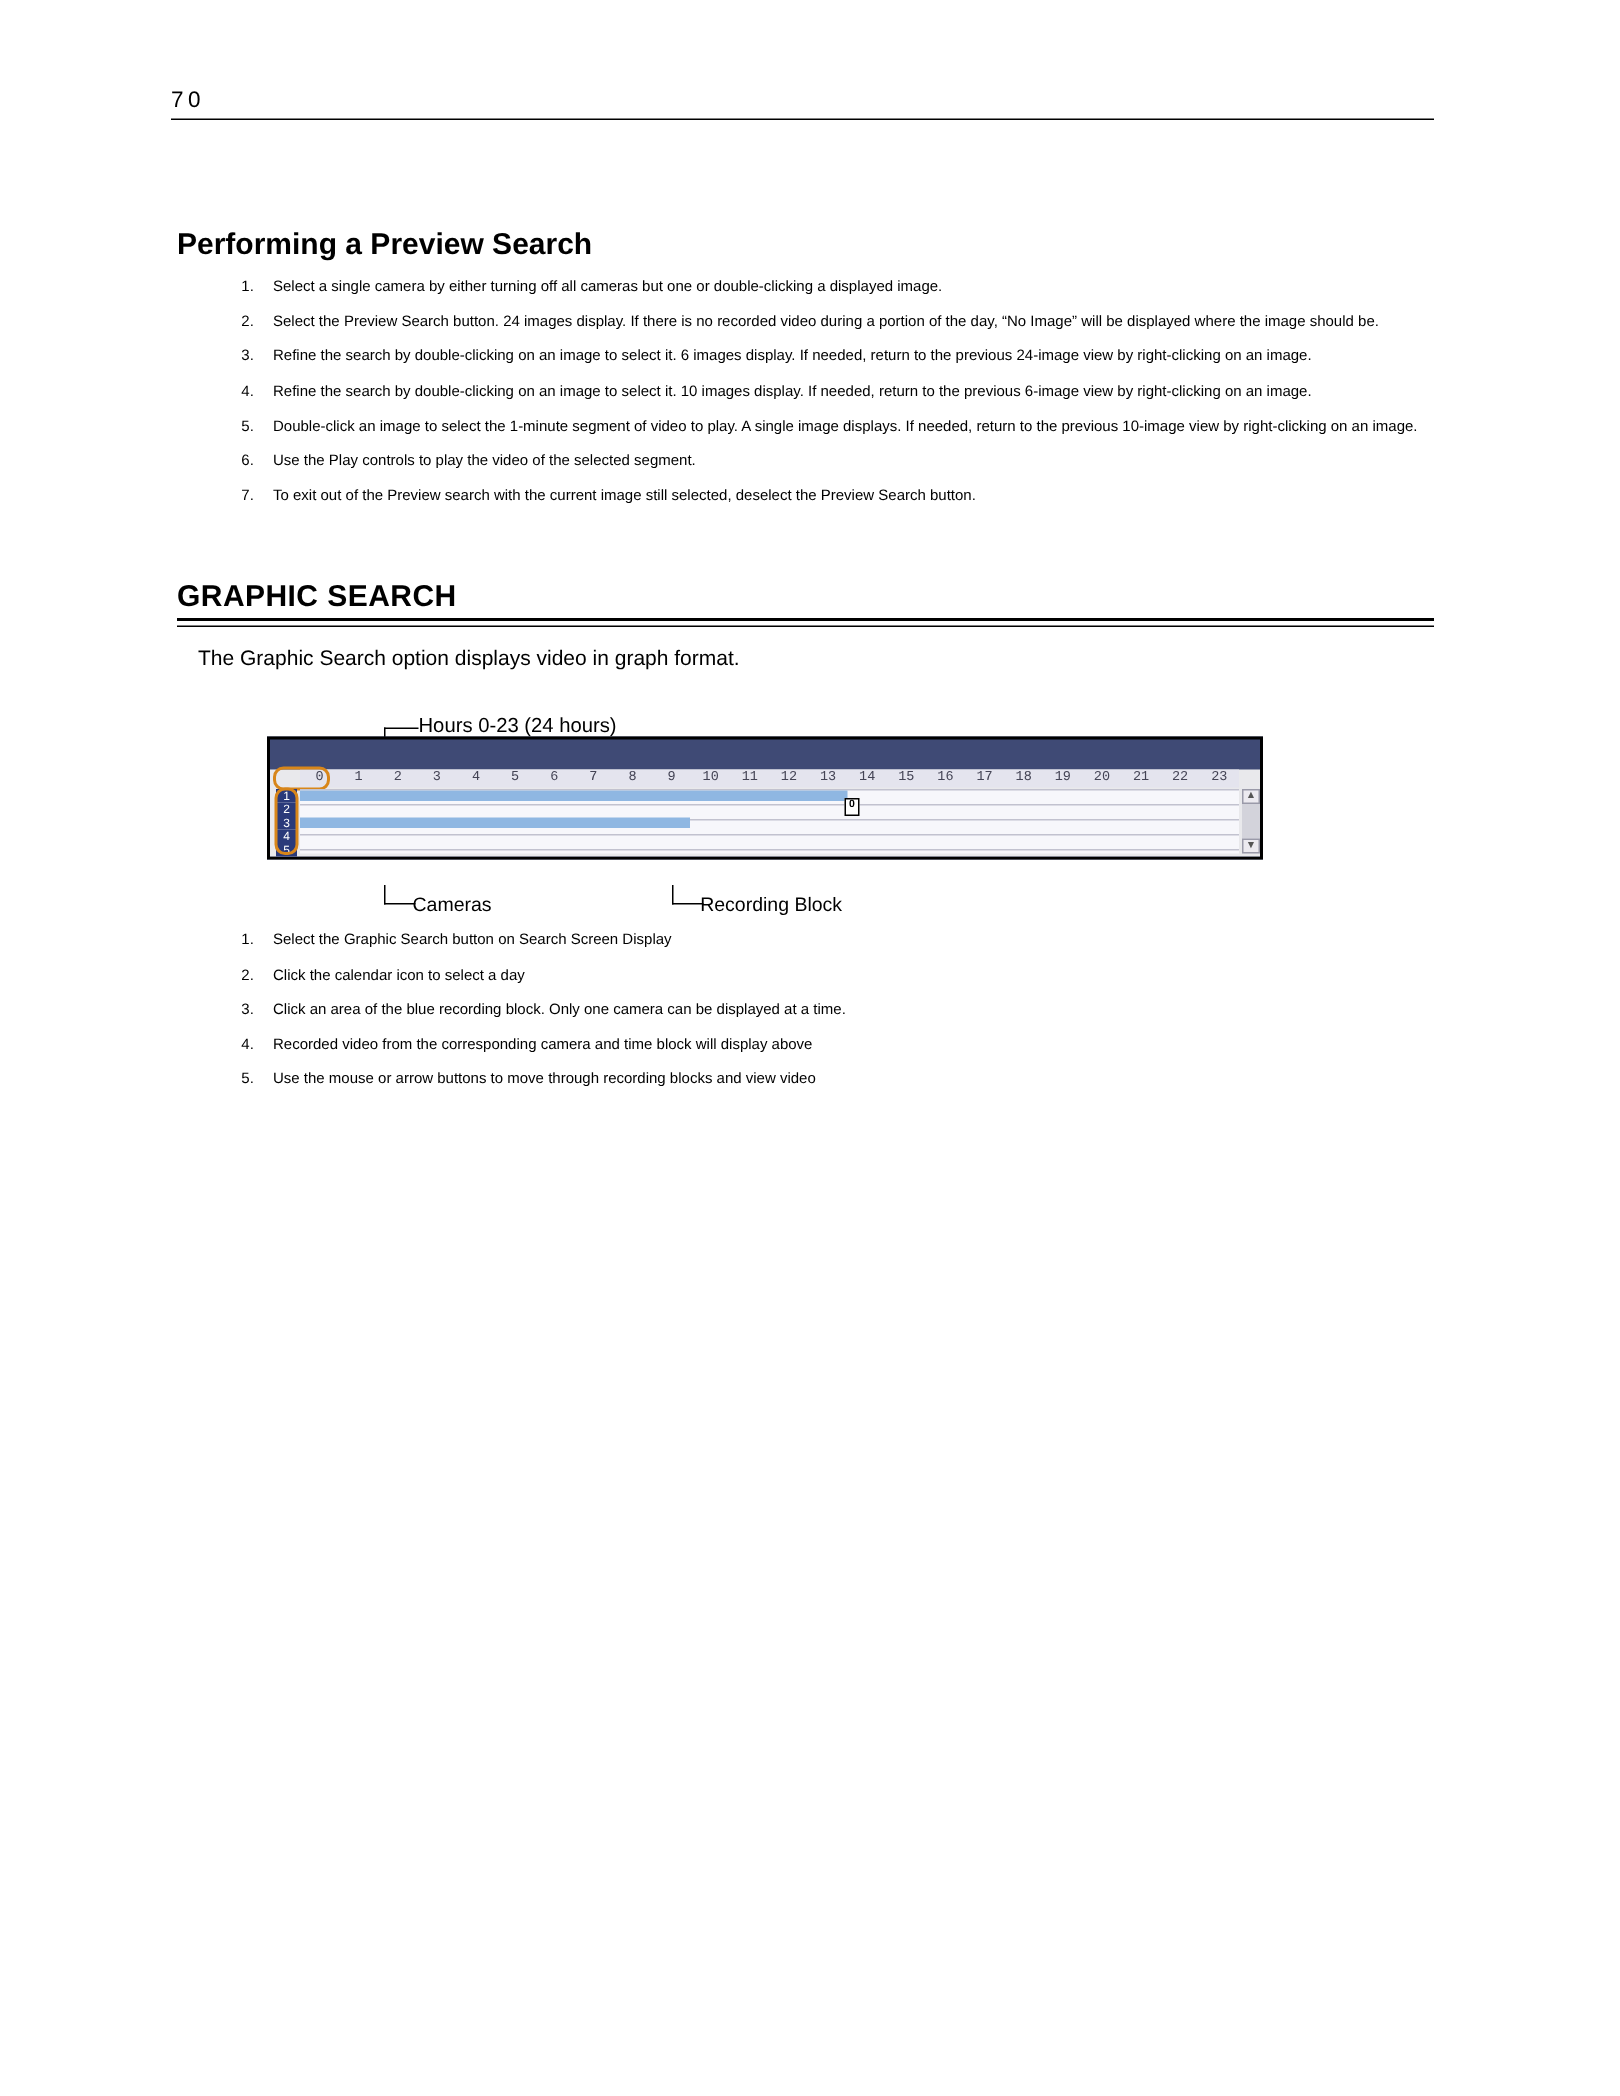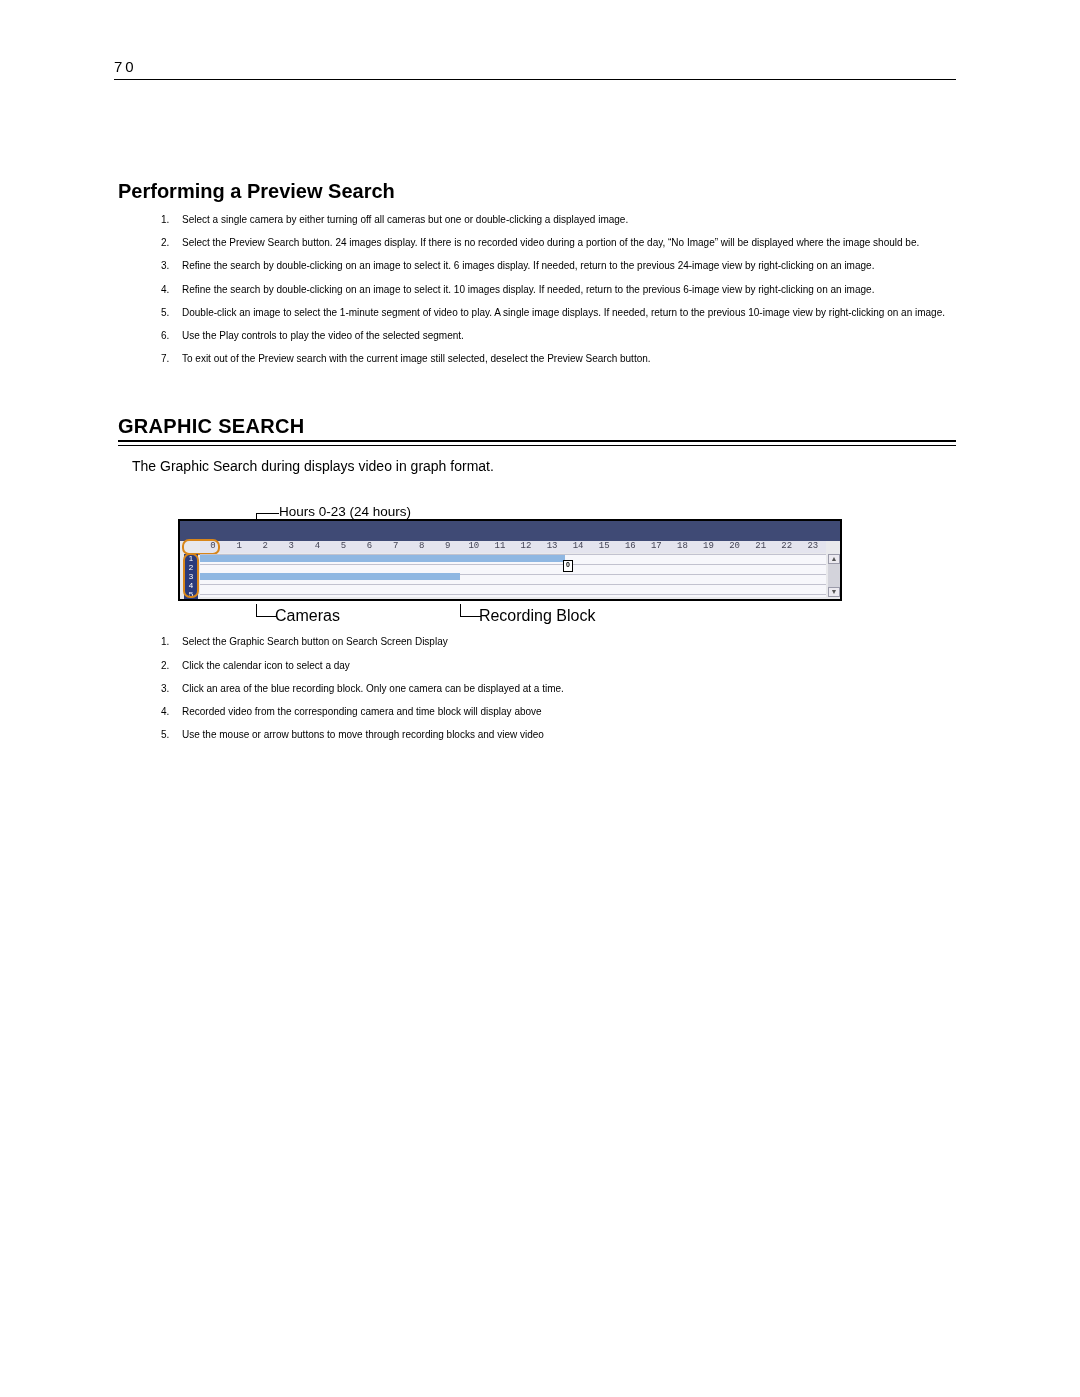--- a/index.html
+++ b/index.html
@@ -27,21 +27,21 @@
     border: 0;
     border-top: 1.5px solid #000;
     margin: 2px 0 0 0;
     width: 842px;
     margin-left: -4px;
   }
 
   .section-h2 {
     font-size: 20px;
     font-weight: bold;
-    margin: 100px 0 10px 0;
+    margin: 72px 0 10px 0;
   }
   .section-h1 {
     font-size: 20px;
     font-weight: bold;
     margin: 50px 0 0 0;
     letter-spacing: 0.3px;
   }
   .h1-rule {
     border: 0;
     border-top: 2px solid #000;
@@ -207,22 +207,22 @@
     box-sizing: border-box;
     font-size: 7px;
     line-height: 7px;
     text-align: center;
     color: #555;
   }
   .scroll-btn.bot { position: absolute; bottom: 0; }
 
   .ann-bot {
     display: flex;
-    margin-top: 6px;
-    font-size: 16px;
+    margin-top: 22px;
+    font-size: 13px;
   }
   .ann-bot .tick {
     display: inline-block;
     width: 20px;
     height: 12px;
     border-left: 1px solid #000;
     border-bottom: 1px solid #000;
     vertical-align: middle;
     margin-right: -2px;
     position: relative;
@@ -247,21 +247,21 @@
     <li>Select the Preview Search button.  24 images display.  If there is no recorded video during a portion of the day, “No Image” will be displayed where the image should be.</li>
     <li>Refine the search by double-clicking on an image to select it.  6 images display. If needed, return to the previous 24-image view by right-clicking on an image.</li>
     <li>Refine the search by double-clicking on an image to select it.  10 images display. If needed, return to the previous 6-image view by right-clicking on an image.</li>
     <li>Double-click an image to select the 1-minute segment of video to play.  A single image displays.  If needed, return to the previous 10-image view by right-clicking on an image.</li>
     <li>Use the Play controls to play the video of the selected segment.</li>
     <li>To exit out of the Preview search with the current image still selected, deselect the Preview Search button.</li>
   </ol>
 
   <div class="section-h1">GRAPHIC SEARCH</div>
   <hr class="h1-rule">
-  <div class="intro-para">The Graphic Search during displays video in graph format.</div>
+  <div class="intro-para">The Graphic Search option displays video in graph format.</div>
 
   <div class="graphic-wrap">
     <div class="ann-top">
       <span class="tick"></span><span>Hours 0-23 (24 hours)</span>
     </div>
 
     <div class="graphic-box">
       <div class="graphic-mid"></div>
 
       <div class="hours-row">

